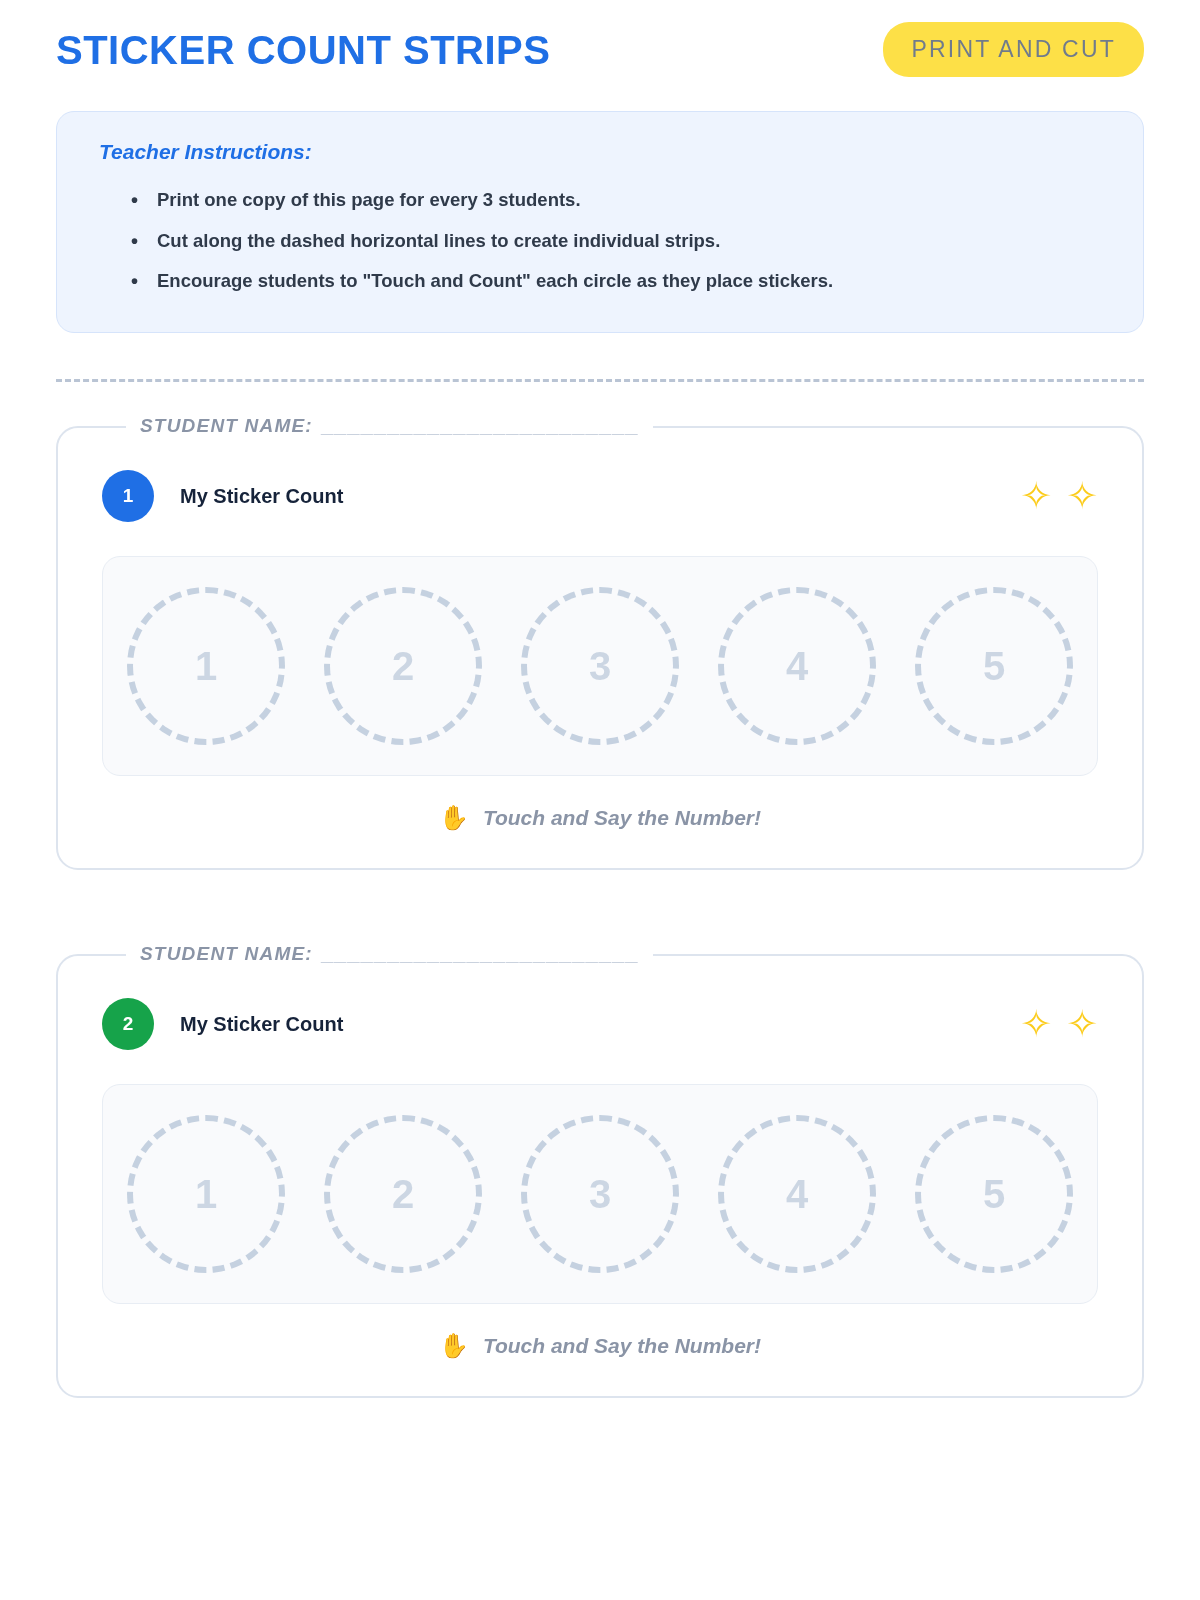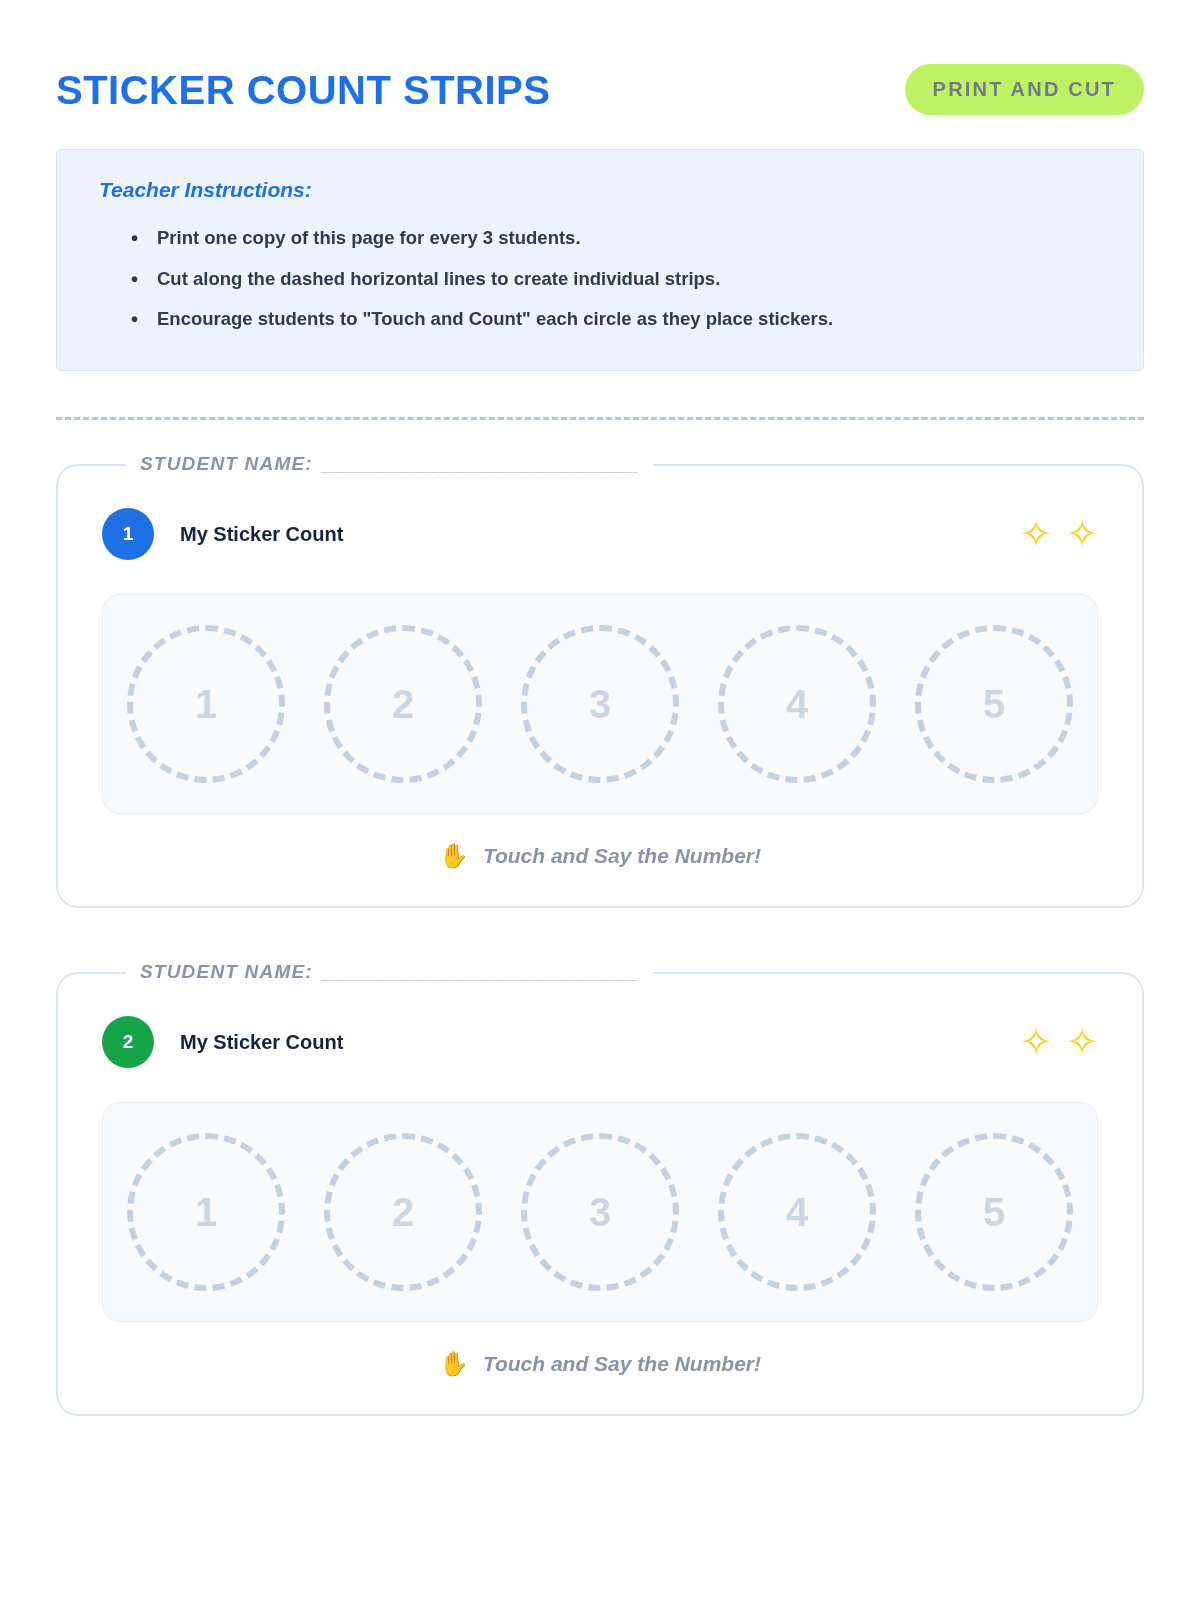--- a/index.html
+++ b/index.html
@@ -10,54 +10,54 @@
     background: #ffffff;
     font-family: "Liberation Sans", sans-serif;
   }
   body {
     width: 1200px;
     min-height: 1600px;
     overflow: hidden;
   }
   .page {
     width: 1200px;
-    padding: 64px 56px 0 56px;
+    padding: 22px 56px 0 56px;
   }
 
   
   .header {
     display: flex;
     align-items: center;
     justify-content: space-between;
     margin-bottom: 34px;
   }
   .page-title {
     font-size: 40px;
     font-weight: 800;
     color: #1f6fe5;
     letter-spacing: 0.5px;
     margin: 0;
     line-height: 1.1;
   }
   .print-badge {
-    background: #bef264;
+    background: #fde047;
     color: #707b8c;
-    font-size: 20px;
-    font-weight: 700;
+    font-size: 23px;
+    font-weight: 400;
     letter-spacing: 2.2px;
     padding: 14px 28px;
     border-radius: 26px;
     white-space: nowrap;
   }
 
   
   .instructions {
     background: #eef4fe;
     border: 1px solid #d6e4fb;
-    border-radius: 5px;
+    border-radius: 18px;
     padding: 28px 40px 30px 40px;
   }
   .instructions-title {
     color: #1f6fe5;
     font-size: 21px;
     font-weight: 700;
     font-style: italic;
     margin: 0 0 16px 2px;
   }
   .instructions ul {
@@ -85,21 +85,21 @@
   
   .cut-line {
     height: 0;
     border-top: 3px dashed #b9c4d4;
     margin: 46px 0 44px 0;
   }
 
   
   .strip-wrap {
     position: relative;
-    margin-bottom: 64px;
+    margin-bottom: 84px;
   }
   .student-name-row {
     position: absolute;
     top: -14px;
     left: 70px;
     display: flex;
     align-items: baseline;
     gap: 8px;
     background: #ffffff;
     padding: 0 14px;

